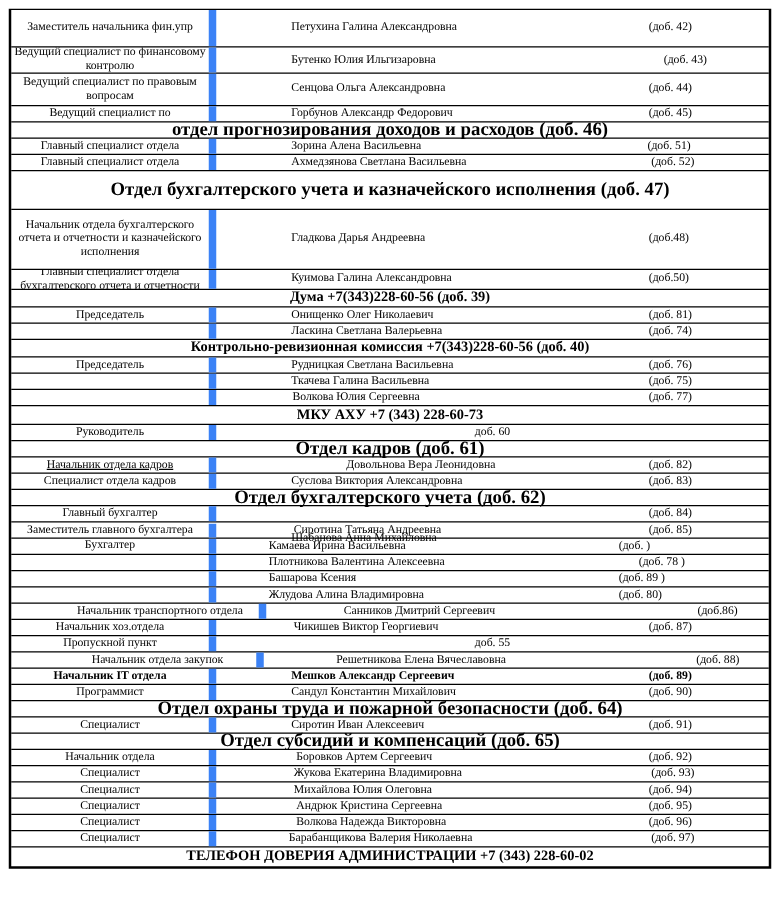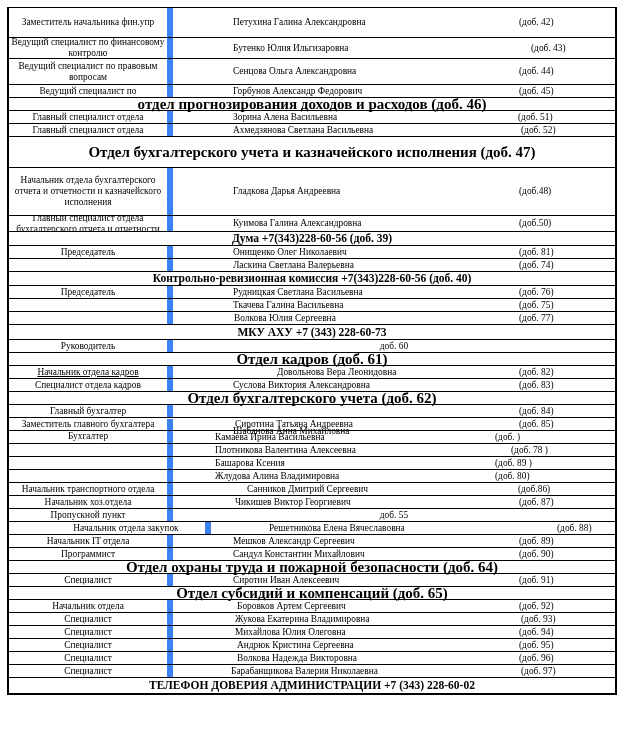--- a/index.html
+++ b/index.html
@@ -193,24 +193,24 @@
         <span class="ext" style="left: 322px;">(доб. 89 )</span>
       </div>
     </div>
     <div class="row" style="height: 13px;">
       <div class="c-pos"></div>
       <div class="c-rest">
         <span class="name" style="left: 42px;">Жлудова Алина Владимировна</span>
         <span class="ext" style="left: 322px;">(доб. 80)</span>
       </div>
     </div>
-    <div class="row" style="height: 13px;">
+    <div class="row" style="height: 13px; padding-left: 40px;">
       <div class="c-pos">Начальник транспортного отдела</div>
       <div class="c-rest">
-        <span class="name" style="left: 62px; margin-left: 12px;">Санников Дмитрий Сергеевич</span>
+        <span class="name" style="left: 62px;">Санников Дмитрий Сергеевич</span>
         <span class="ext" style="left: 345px;">(доб.86)</span>
       </div>
     </div>
     <div class="row" style="height: 13px;">
       <div class="c-pos">Начальник хоз.отдела</div>
       <div class="c-rest">
         <span class="name" style="left: 62px;">Чикишев Виктор Георгиевич</span>
         <span class="ext" style="left: 346px;">(доб. 87)</span>
       </div>
     </div>
@@ -220,21 +220,21 @@
         <span class="center-rest">доб. 55</span>
       </div>
     </div>
     <div class="row" style="height: 13px; padding-left: 38px;">
       <div class="c-pos">Начальник отдела закупок</div>
       <div class="c-rest">
         <span class="name" style="left: 58px;">Решетникова Елена Вячеславовна</span>
         <span class="ext" style="left: 346px;">(доб. 88)</span>
       </div>
     </div>
-    <div class="row" style="height: 13px;">
+    <div class="row" style="height: 13px; font-weight: bold;">
       <div class="c-pos">Начальник IT отдела</div>
       <div class="c-rest">
         <span class="name" style="left: 60px;">Мешков Александр Сергеевич</span>
         <span class="ext" style="left: 346px;">(доб. 89)</span>
       </div>
     </div>
     <div class="row" style="height: 13px;">
       <div class="c-pos">Программист</div>
       <div class="c-rest">
         <span class="name" style="left: 60px;">Сандул Константин Михайлович</span>

